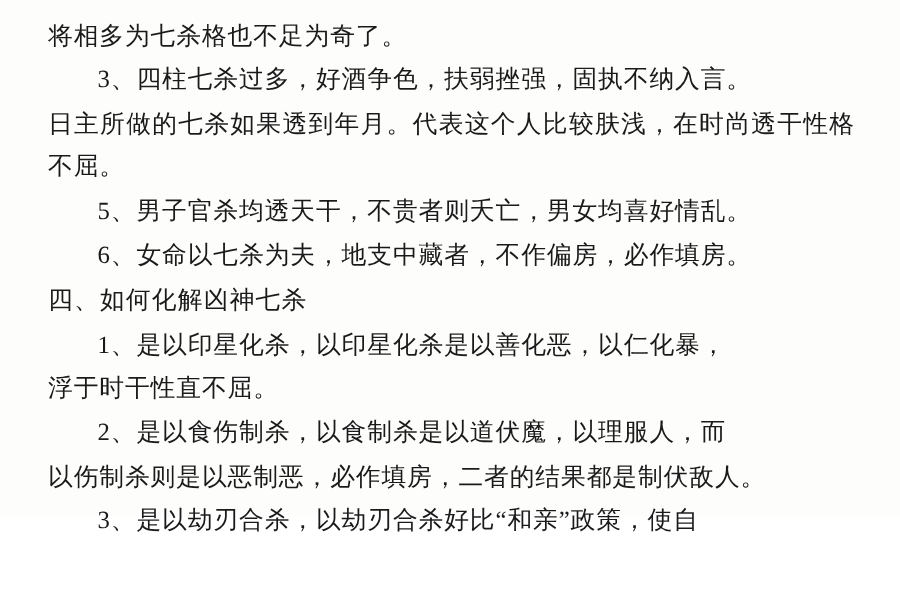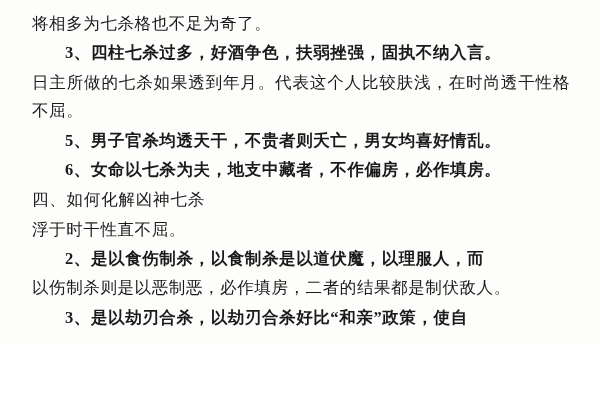--- a/index.html
+++ b/index.html
@@ -26,21 +26,20 @@
     font-size: 16.5px;
     line-height: 1.72;
     letter-spacing: 0.6px;
     text-align: justify;
     margin: 0 0 1px 0;
     white-space: pre-wrap;
     word-break: break-all;
   }
   .indent {
     text-indent: 2em;
-    font-weight: bold;
   }
   .heading {
     font-size: 16.5px;
     line-height: 1.72;
     letter-spacing: 0.8px;
     font-weight: normal;
     margin: 2px 0 1px 0;
   }
 </style>
 </head>
@@ -55,20 +54,21 @@
 
   <p class="para">日主所做的七杀如果透到年月。代表这个人比较肤浅，在时尚透干性格不屈。</p>
 
   <p class="para indent">5、男子官杀均透天干，不贵者则夭亡，男女均喜好情乱。</p>
 
 
   <p class="para indent">6、女命以七杀为夫，地支中藏者，不作偏房，必作填房。</p>
 
   <h2 class="heading">四、如何化解凶神七杀</h2>
 
+  <p class="para indent">1、是以印星化杀，以印星化杀是以善化恶，以仁化暴，</p>
 
   <p class="para">浮于时干性直不屈。</p>
 
   <p class="para indent">2、是以食伤制杀，以食制杀是以道伏魔，以理服人，而</p>
 
   <p class="para">以伤制杀则是以恶制恶，必作填房，二者的结果都是制伏敌人。</p>
 
   <p class="para indent">3、是以劫刃合杀，以劫刃合杀好比“和亲”政策，使自</p>
 
 </div>

